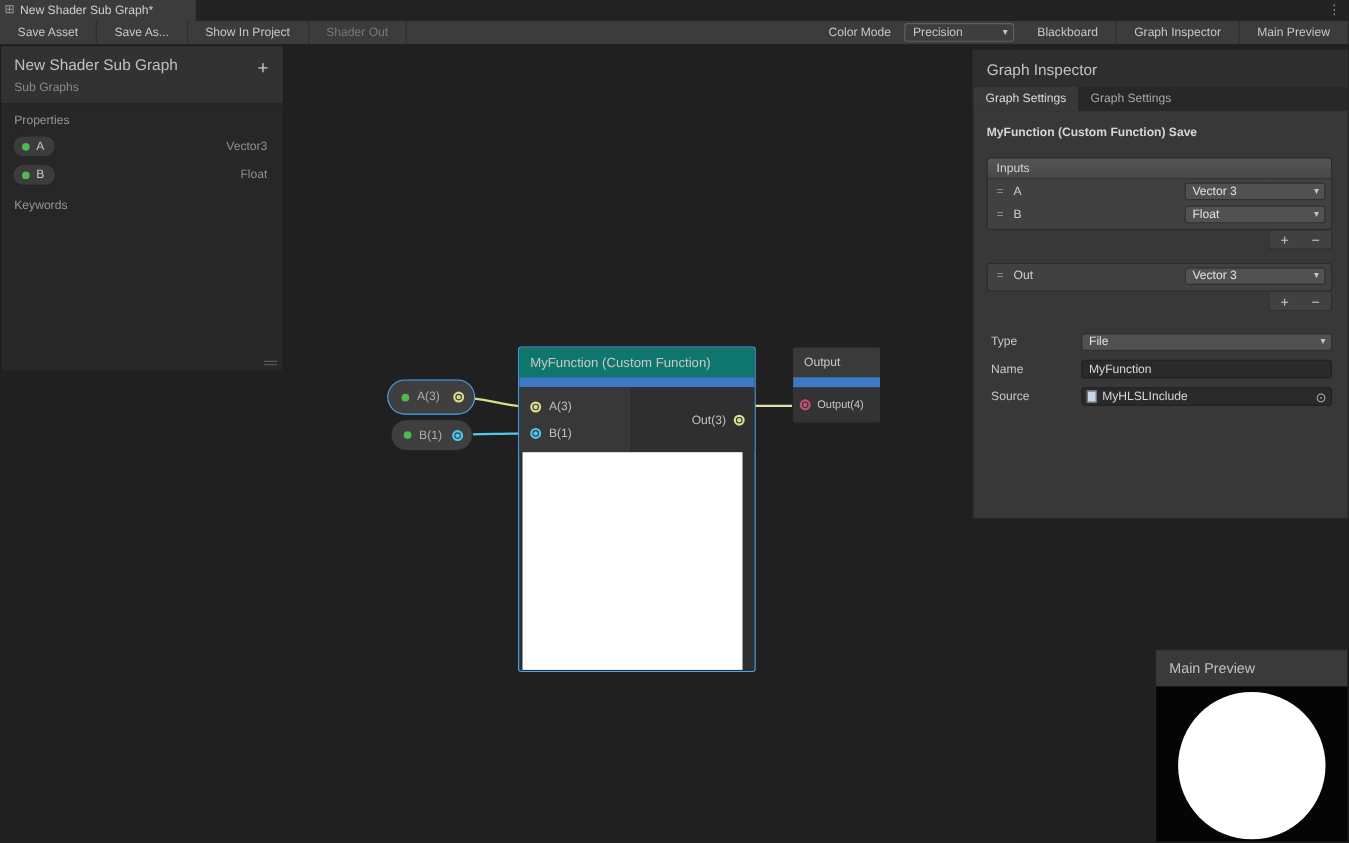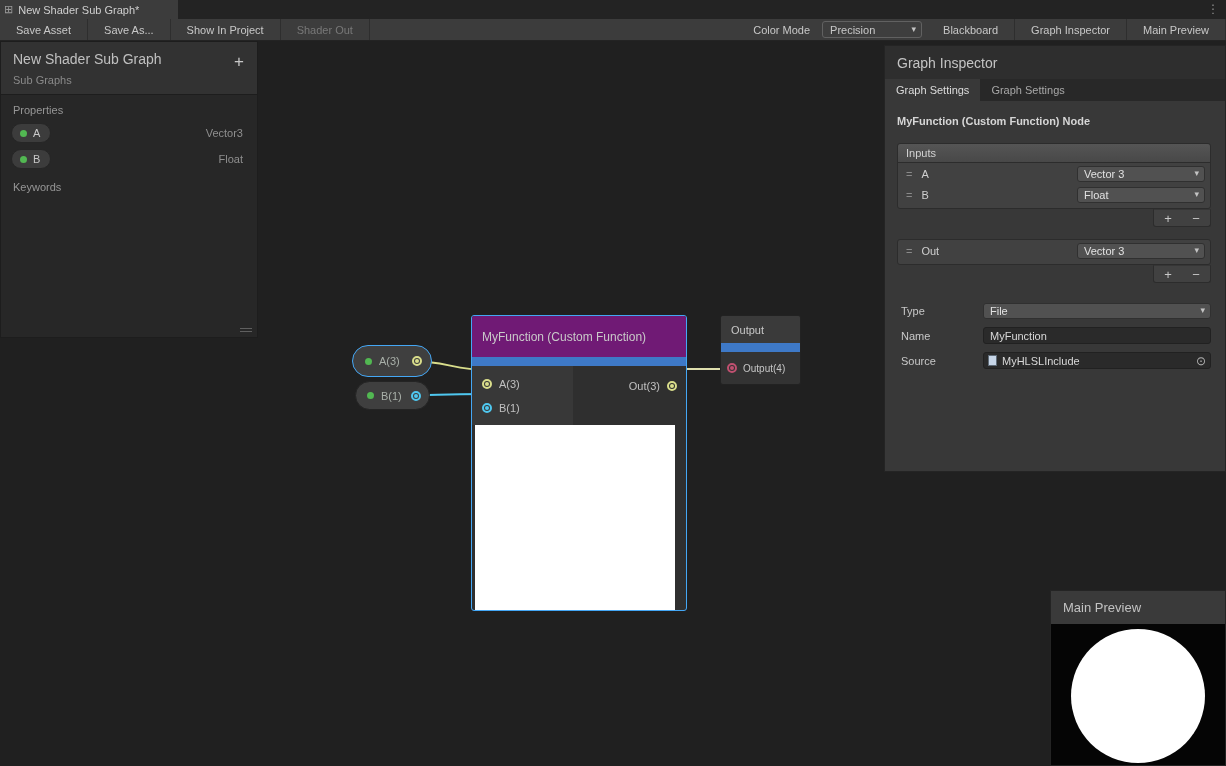--- a/index.html
+++ b/index.html
@@ -40,26 +40,26 @@
     border:1px solid #242424; font-size:11px; color:#A9B0A9; }
   .pnode.selected { border:1px solid #44A7F5; }
   .exposed-dot { width:7px; height:7px; border-radius:50%; background:#52B852; flex:none; }
   #nodeA { left:352px; top:304px; width:80px; height:32px; border-radius:16px; padding:0 9px 0 12px; }
   #nodeB { left:355px; top:340px; width:75px; height:29px; border-radius:15px; padding:0 8px 0 11px; }
   .pnode .port { margin-left:auto; }
 
   
   .fnode { position:absolute; left:471px; top:274px; width:216px; height:296px; background:#2F2F2F;
     border:1px solid #44A7F5; border-radius:3px; overflow:hidden; }
-  .fnode-title { height:41px; background:#701a75; display:flex; align-items:center; padding:0 10px;
+  .fnode-title { height:27px; background:#0f766e; display:flex; align-items:center; padding:0 10px;
     font-size:12px; color:#C9C9C9; }
   .fnode-strip { height:9px; background:#3E79C7; }
   .fnode-ports { height:59px; display:flex; }
   .fnode-in { width:101px; background:#383838; padding-top:6px; }
-  .fnode-outcol { flex:1; background:#2F2F2F; padding-top:8px; }
+  .fnode-outcol { flex:1; background:#2F2F2F; padding-top:18px; }
   .port-row { display:flex; align-items:center; gap:7px; height:24px; padding-left:10px;
     font-size:11px; color:#C0C0C0; }
   .out-row { display:flex; align-items:center; gap:7px; height:24px; justify-content:flex-end;
     padding-right:9px; font-size:11px; color:#C0C0C0; }
   .fnode-preview { margin-left:3px; width:200px; height:198px; background:#FFFFFF; }
 
   
   .onode { position:absolute; left:720px; top:274px; width:81px; height:70px; background:#333333;
     border:1px solid #222222; border-radius:3px; overflow:hidden; }
   .onode-title { height:27px; background:#3A3A3A; display:flex; align-items:center; padding:0 10px;
@@ -233,21 +233,21 @@
           <span></span>
         </div>
     </div>
 
     <div class="inspector">
       <div class="gi-header">Graph Inspector</div>
       <div class="gi-tabs">
         <div class="gi-tab active">Graph Settings</div>
         <div class="gi-tab">Graph Settings</div>
       </div>
-      <div class="gi-heading">MyFunction (Custom Function) Node</div>
+      <div class="gi-heading">MyFunction (Custom Function) Save</div>
 
       <div class="ulist">
         <div class="ulist-header">Inputs</div>
         <div class="ulist-row">
           <span class="handle">=</span>
           <span class="rname">A</span>
           <div class="popup">
             <span>Vector 3</span>
             <span class="caret">▾</span>
           </div>

